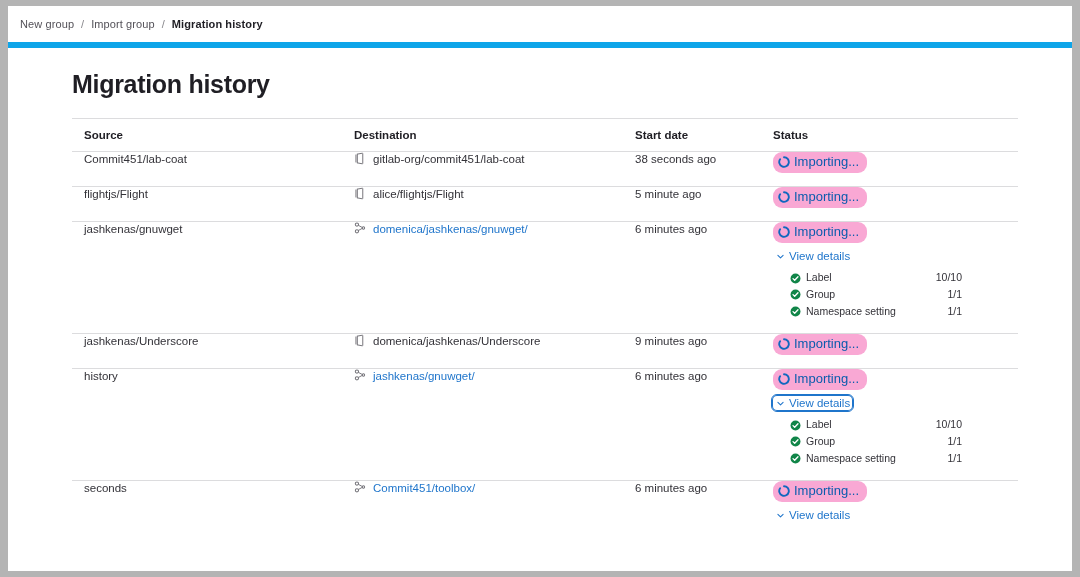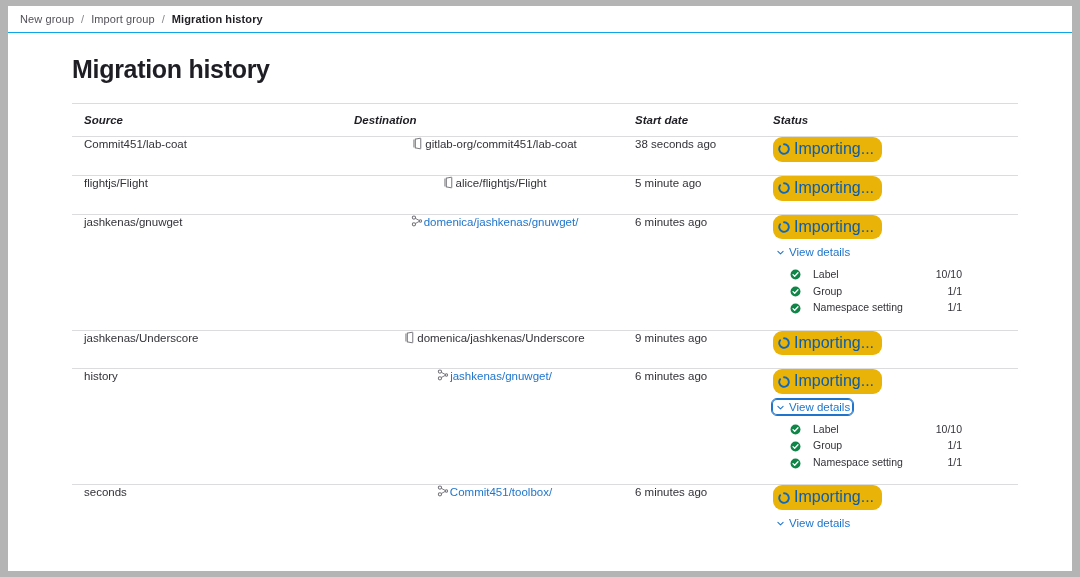--- a/index.html
+++ b/index.html
@@ -17,22 +17,22 @@
     left: 8px;
     top: 6px;
     width: 1064px;
     height: 565px;
     background: #ffffff;
     overflow: hidden;
   }
 
   
   .breadcrumb-bar {
-    height: 27px;
-    border-bottom: 1px solid #0ea5e9;
+    height: 42px;
+    border-bottom: 6px solid #0ea5e9;
     display: flex;
     align-items: center;
     padding-left: 12px;
     gap: 0px;
   }
   .crumb {
     font-size: 11px;
     color: #535158;
     line-height: 1;
     letter-spacing: .1px;
@@ -76,59 +76,58 @@
   .mig-table thead th {
     text-align: left;
     font-size: 11.5px;
     font-weight: 700;
     color: #1f1e24;
     padding: 10px 0 10px 0;
     border-top: 1px solid #dcdcde;
     border-bottom: 1px solid #dcdcde;
     vertical-align: middle;
     height: 32px;
-    font-style: italic;
   }
   .mig-table thead th.th-source { padding-left: 12px; }
 
   .mig-table tbody td {
     font-size: 11.5px;
     color: #333238;
     border-bottom: 1px solid #dcdcde;
     vertical-align: top;
     padding-bottom: 13px;
     line-height: 1.25;
   }
   .mig-table tbody tr:last-child td { border-bottom: none; }
   .mig-table tbody td.td-source { padding-left: 12px; }
 
   
   .dest-cell {
     display: flex;
     align-items: flex-start;
-    justify-content: center;
+    gap: 6px;
   }
   .dest-text { color: #333238; }
   .dest-text.is-link { color: #1f75cb; text-decoration: none; }
 
   .icon { flex: 0 0 auto; display: inline-block; line-height: 0; }
   .icon svg { display: block; }
 
   
   .status-cell { display: flex; flex-direction: column; align-items: flex-start; }
 
   .badge {
     display: inline-flex;
     align-items: center;
     gap: 4px;
-    background: #eab308;
+    background: #f9a8d4;
     color: #0b5cad;
     border-radius: 9px;
     padding: 2px 8px 2px 5px;
-    font-size: 16px;
+    font-size: 13px;
     line-height: 1.3;
     white-space: nowrap;
   }
 
   .view-details {
     display: inline-flex;
     align-items: flex-end;
     gap: 3px;
     margin-top: 6px;
     color: #1f75cb;
@@ -148,21 +147,21 @@
 
   .detail-list {
     list-style: none;
     margin-top: 7px;
     margin-left: 17px;
     width: 172px;
   }
   .detail-list li {
     display: flex;
     align-items: center;
-    gap: 12px;
+    gap: 5px;
     font-size: 10.5px;
     color: #333238;
     line-height: 1.5;
     padding: 0.5px 0;
   }
   .detail-name { flex: 1 1 auto; white-space: nowrap; }
   .detail-count { flex: 0 0 auto; text-align: right; font-variant-numeric: tabular-nums; }
 </style>
 </head>
 <body>

